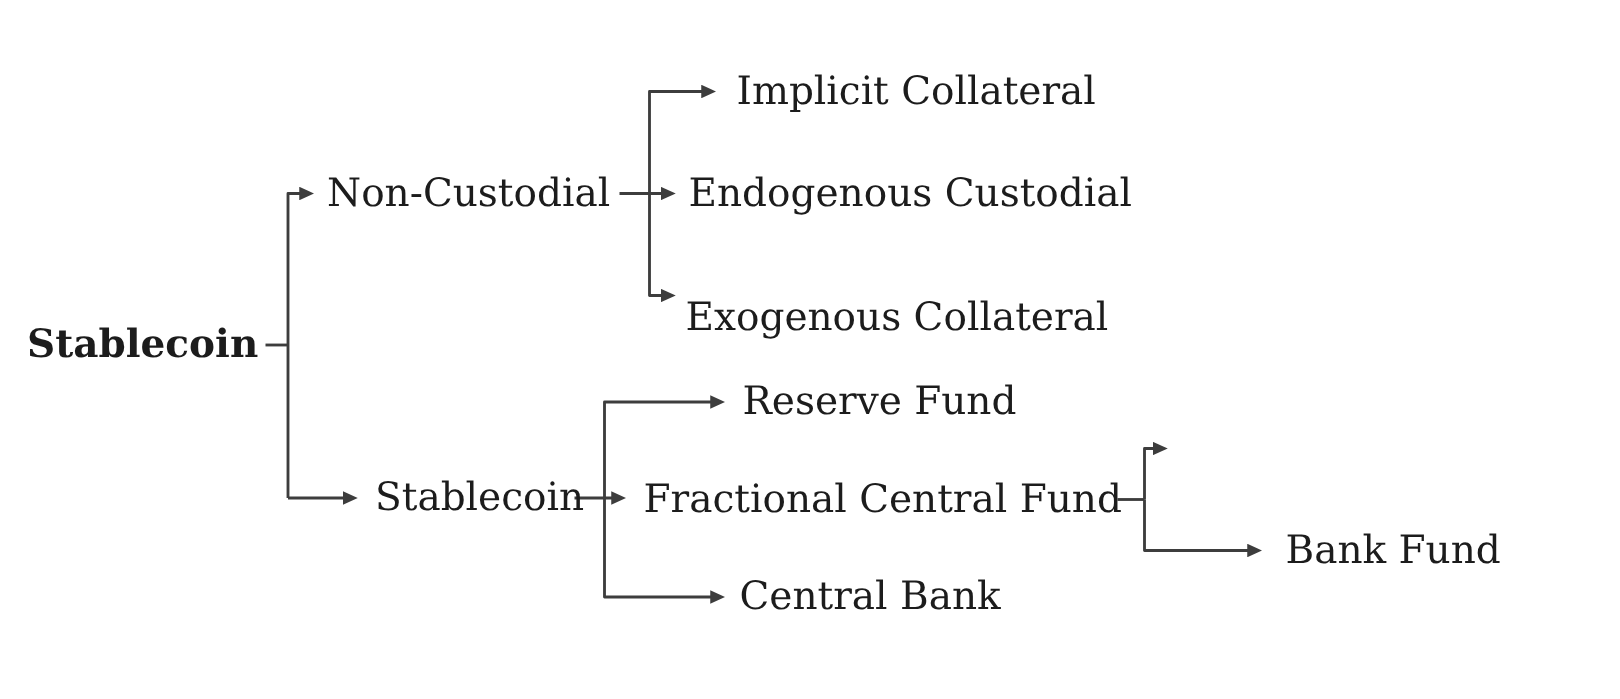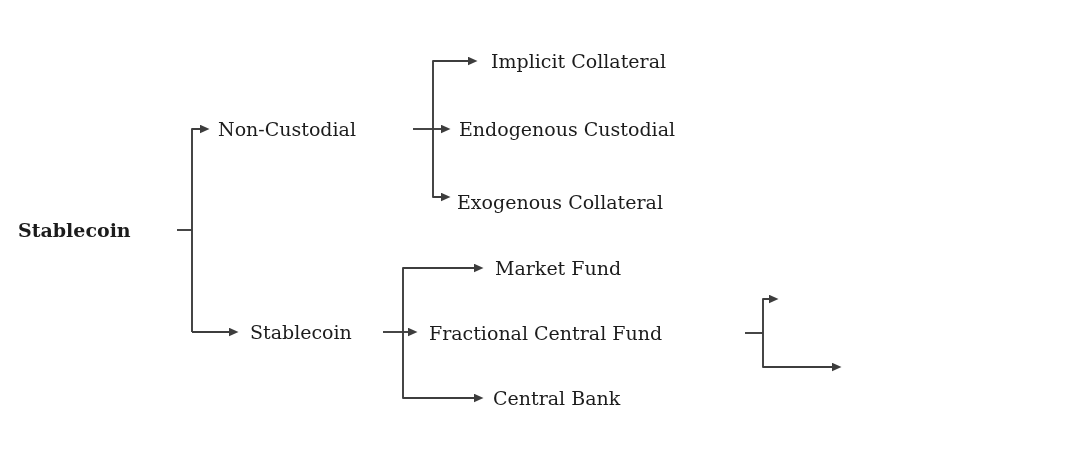--- a/index.html
+++ b/index.html
@@ -18,33 +18,33 @@
     overflow: hidden;
   }
   .connectors {
     position: absolute;
     left: 0; top: 0;
     width: 1080px; height: 466px;
   }
   .node {
     position: absolute;
     transform: translateY(-50%);
-    font-size: 19px;
+    font-size: 26px;
     line-height: 1;
     color: var(--text);
     white-space: nowrap;
     letter-spacing: 0px;
   }
   .node.root { font-weight: bold; }
   
   .pos-stablecoin   { left: 18px;  top: 230px; }
   .pos-noncustodial { left: 218px; top: 129px; }
   .pos-implicit     { left: 491px; top: 61px;  }
   .pos-endogenous   { left: 459px; top: 129px; }
-  .pos-exogenous    { left: 457px; top: 202px; }
+  .pos-exogenous    { left: 457px; top: 212px; }
   .pos-custodial    { left: 250px; top: 332px; }
   .pos-reserve      { left: 495px; top: 268px; }
   .pos-fractional   { left: 429px; top: 333px; }
   .pos-centralbank  { left: 493px; top: 398px; }
   .pos-moneymarket  { left: 792px; top: 299px; }
   .pos-bankfund     { left: 857px; top: 367px; }
 </style>
 </head>
 <body>
 
@@ -75,17 +75,18 @@
       <path d="M763,333 V367 H832" marker-end="url(#arrow)"></path>
     </g>
   </svg>
 
   <div class="node root pos-stablecoin">Stablecoin</div>
   <div class="node pos-noncustodial">Non-Custodial</div>
   <div class="node pos-implicit">Implicit Collateral</div>
   <div class="node pos-endogenous">Endogenous Custodial</div>
   <div class="node pos-exogenous">Exogenous Collateral</div>
   <div class="node pos-custodial">Stablecoin</div>
-  <div class="node pos-reserve">Market Fund</div>
+  <div class="node pos-reserve">Reserve Fund</div>
   <div class="node pos-fractional">Fractional Central Fund</div>
   <div class="node pos-centralbank">Central Bank</div>
+  <div class="node pos-bankfund">Bank Fund</div>
 
 </div>
 
 </body></html>

